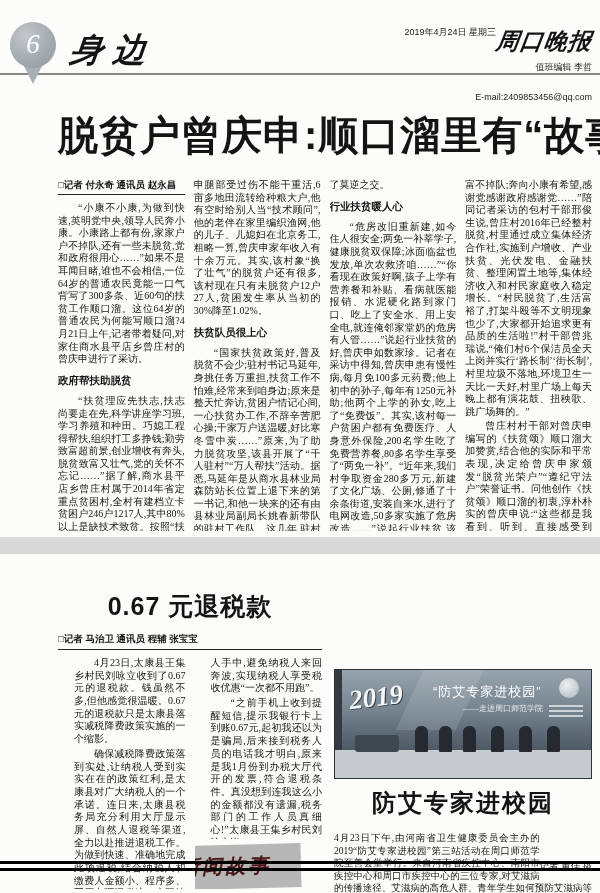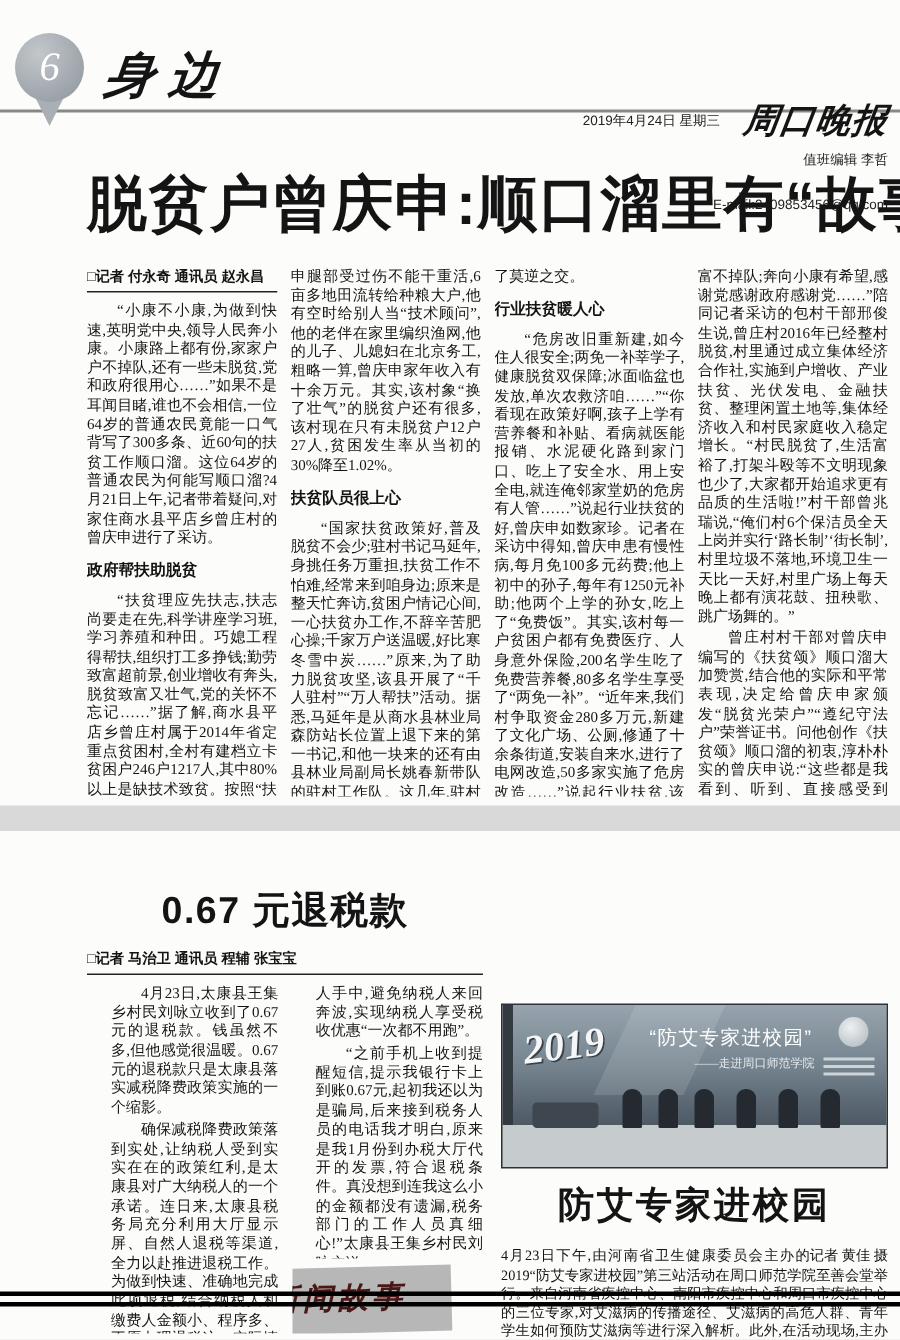--- a/index.html
+++ b/index.html
@@ -9,21 +9,21 @@
   .header{position:absolute;top:20px;left:0;width:600px;height:53px;border-bottom:2px solid #888;}
   .pin{position:absolute;left:10px;top:2px;width:46px;height:46px;border-radius:50%;
        background:radial-gradient(circle at 35% 30%,#c2c7cb,#8d959b);z-index:2;}
   .pin-tail{position:absolute;left:22px;top:42px;width:0;height:0;z-index:1;
        border-left:11px solid transparent;border-right:11px solid transparent;border-top:22px solid #a9b0b5;}
   .pin-num{position:absolute;width:46px;text-align:center;top:7px;left:0;color:#fff;
        font-size:27px;font-style:italic;font-family:"Liberation Serif",serif;}
   .section-title{position:absolute;left:70px;top:8px;font-size:33px;font-weight:bold;
        font-style:italic;letter-spacing:10px;transform:skewX(-6deg);}
   .head-right{position:absolute;right:8px;top:6px;text-align:right;}
-  .head-line1{display:flex;align-items:center;justify-content:flex-end;gap:16px;margin-top:39px;}
+  .head-line1{display:flex;justify-content:flex-end;gap:0;}
   .date{font-size:9px;font-family:"Liberation Sans",sans-serif;color:#222;}
   .masthead{font-size:23px;font-weight:900;font-style:italic;letter-spacing:1px;transform:skewX(-8deg);}
   .head-line2{font-size:9px;font-family:"Liberation Sans",sans-serif;color:#222;margin-top:4px;
        display:flex;gap:18px;justify-content:flex-end;flex-direction:column;}
   
   .main{position:absolute;top:100px;left:58px;width:534px;}
   .headline{font-family:"Liberation Sans",sans-serif;font-size:40px;font-weight:900;
        letter-spacing:1px;text-align:center;margin:8px 0 16px 0;white-space:nowrap;}
   .byline{font-family:"Liberation Sans",sans-serif;font-weight:bold;font-size:9.5px;
        border-bottom:1.5px solid #222;padding-bottom:3px;margin-bottom:7px;}
@@ -66,21 +66,21 @@
   .emblem-lines{position:absolute;right:8px;top:32px;width:34px;}
   .emblem-lines i{display:block;height:2px;background:#cdd4d8;margin:3px 0;}
   .floor{position:absolute;bottom:0;left:0;width:100%;height:28px;background:#c6cbce;}
   .sofa{position:absolute;bottom:26px;left:20px;width:44px;height:17px;background:#3e474f;border-radius:3px;}
   .person{position:absolute;bottom:26px;width:13px;height:26px;background:#242a30;
        border-radius:6px 6px 1px 1px;}
   .caption{font-family:Liberation Sans, sans-serif;font-size:24px;font-weight:900;
        text-align:center;margin:8px 0 0 0;letter-spacing:2px;}
   .story{margin-top:13px;font-size:9.5px;line-height:1.32;text-align:justify;}
   .story .lead{text-indent:2em;}
-  .credit{float:right;}
+  .credit{float:right;margin-top:28px;}
   
   .footrule{position:absolute;top:861px;left:0;width:600px;height:4px;
        border-top:3px solid #000;border-bottom:3px solid #000;}
 </style>
 </head>
 <body>
 
 <div class="page">
 
   <div class="header">

